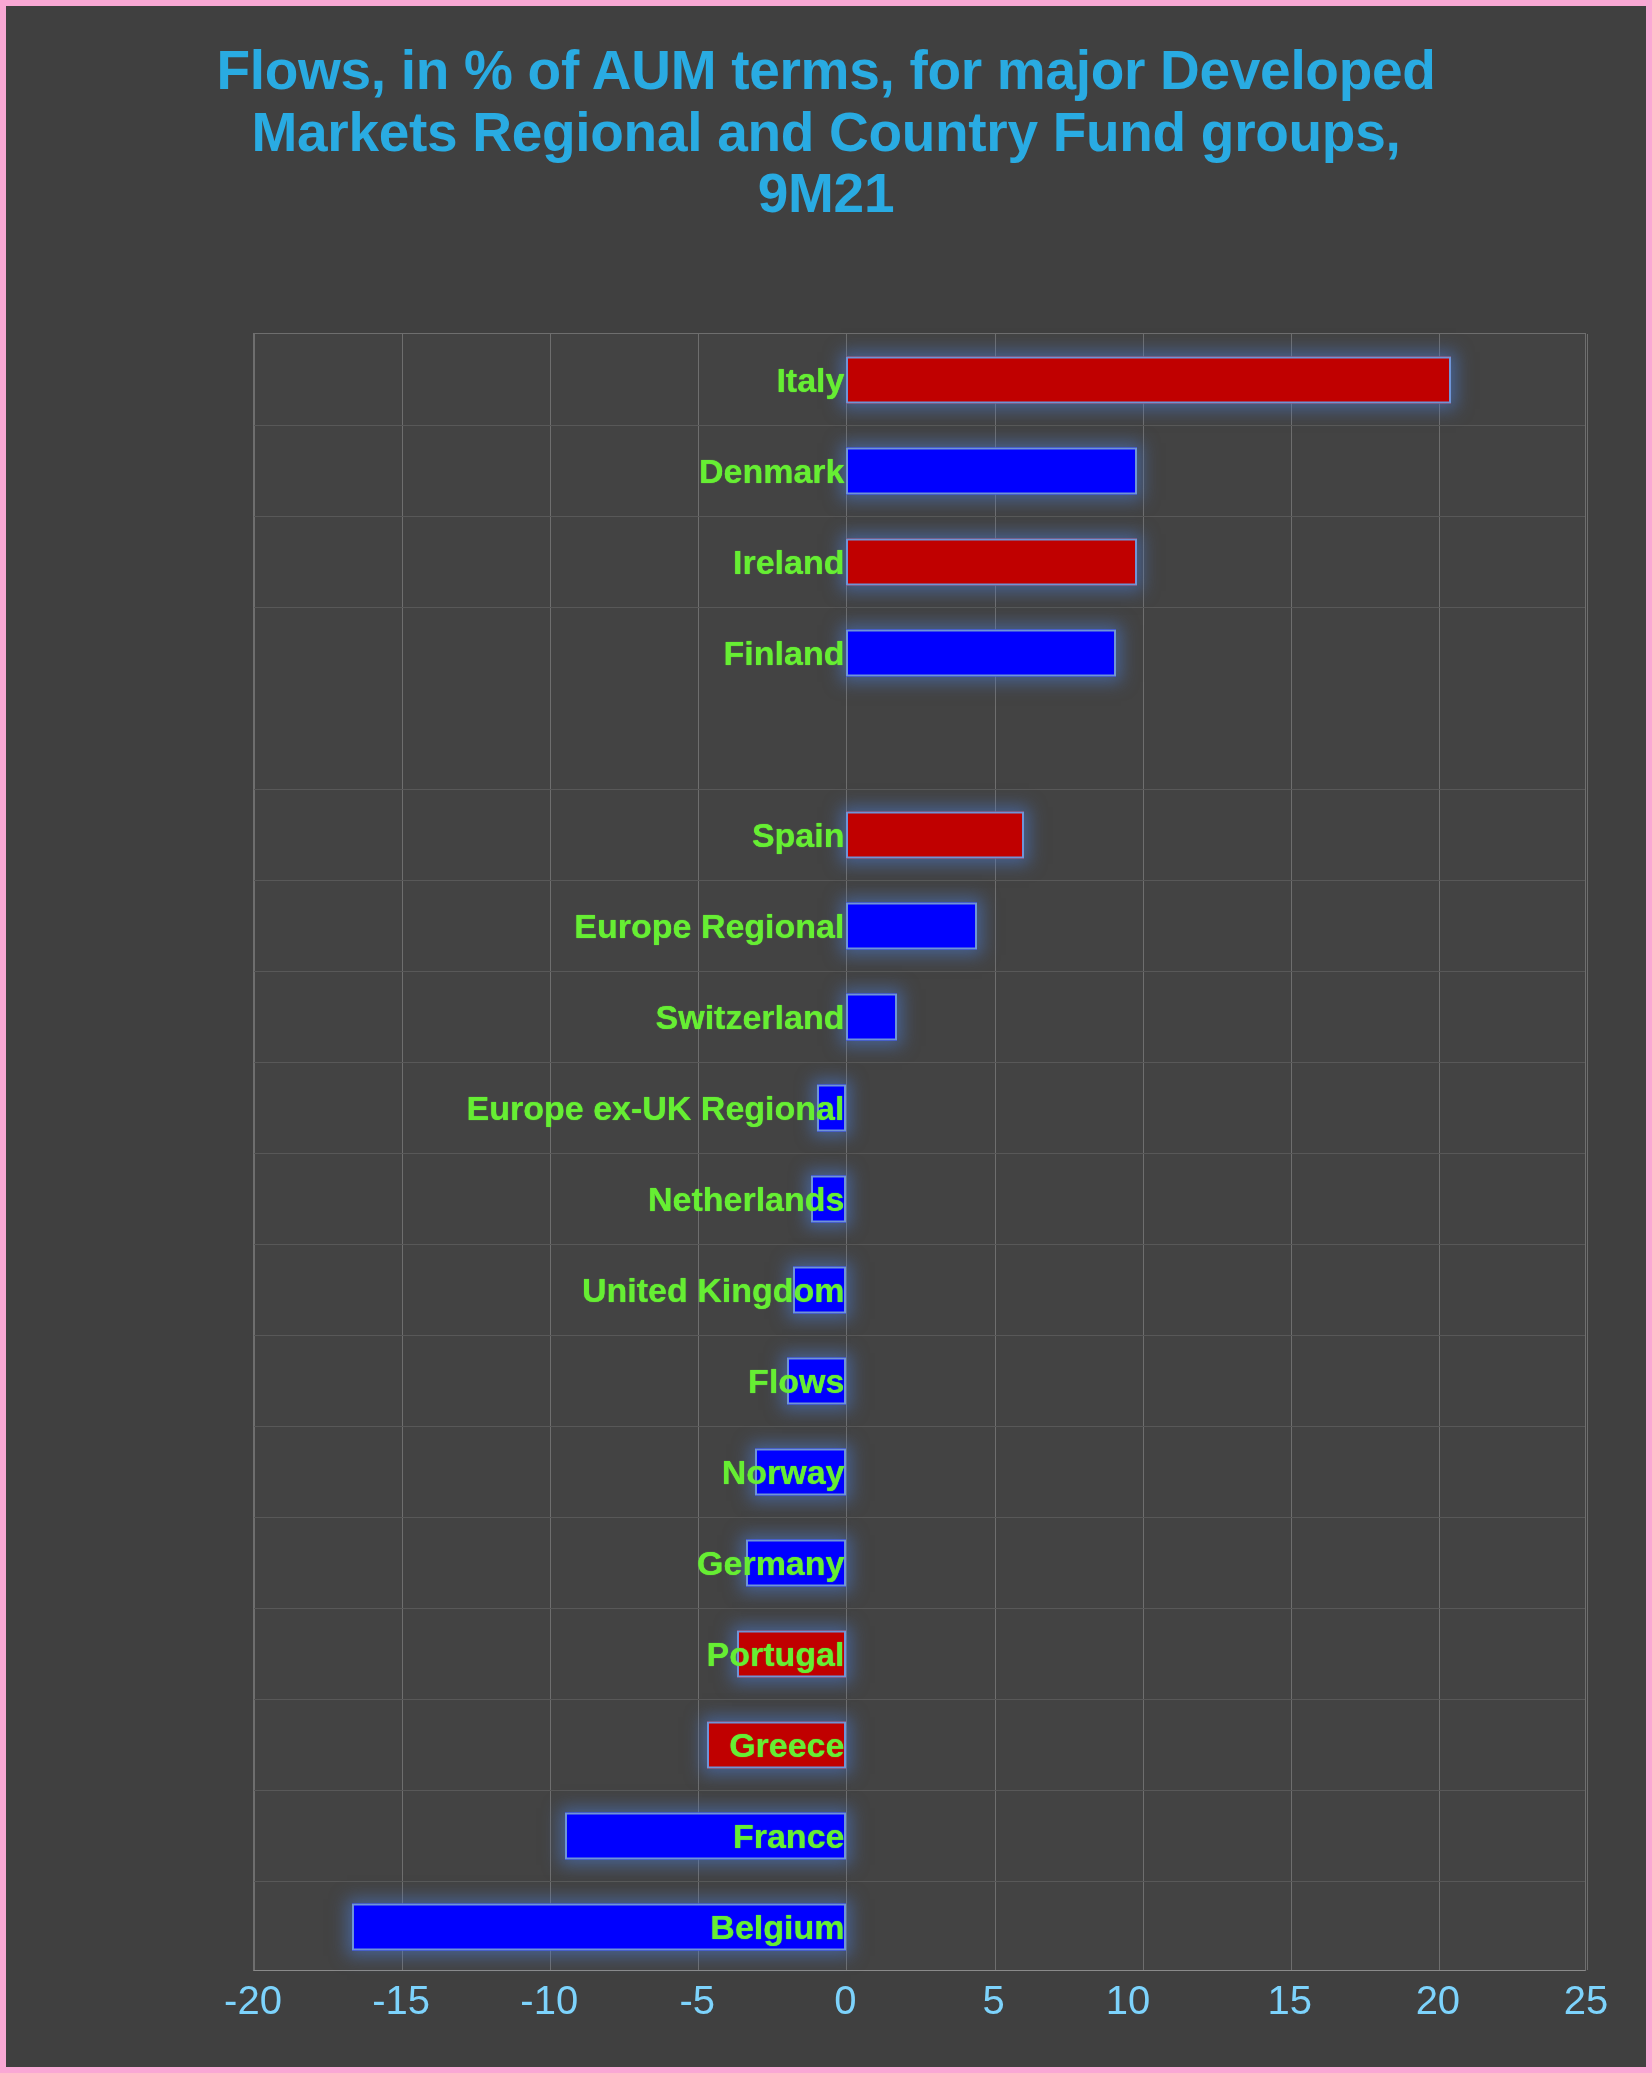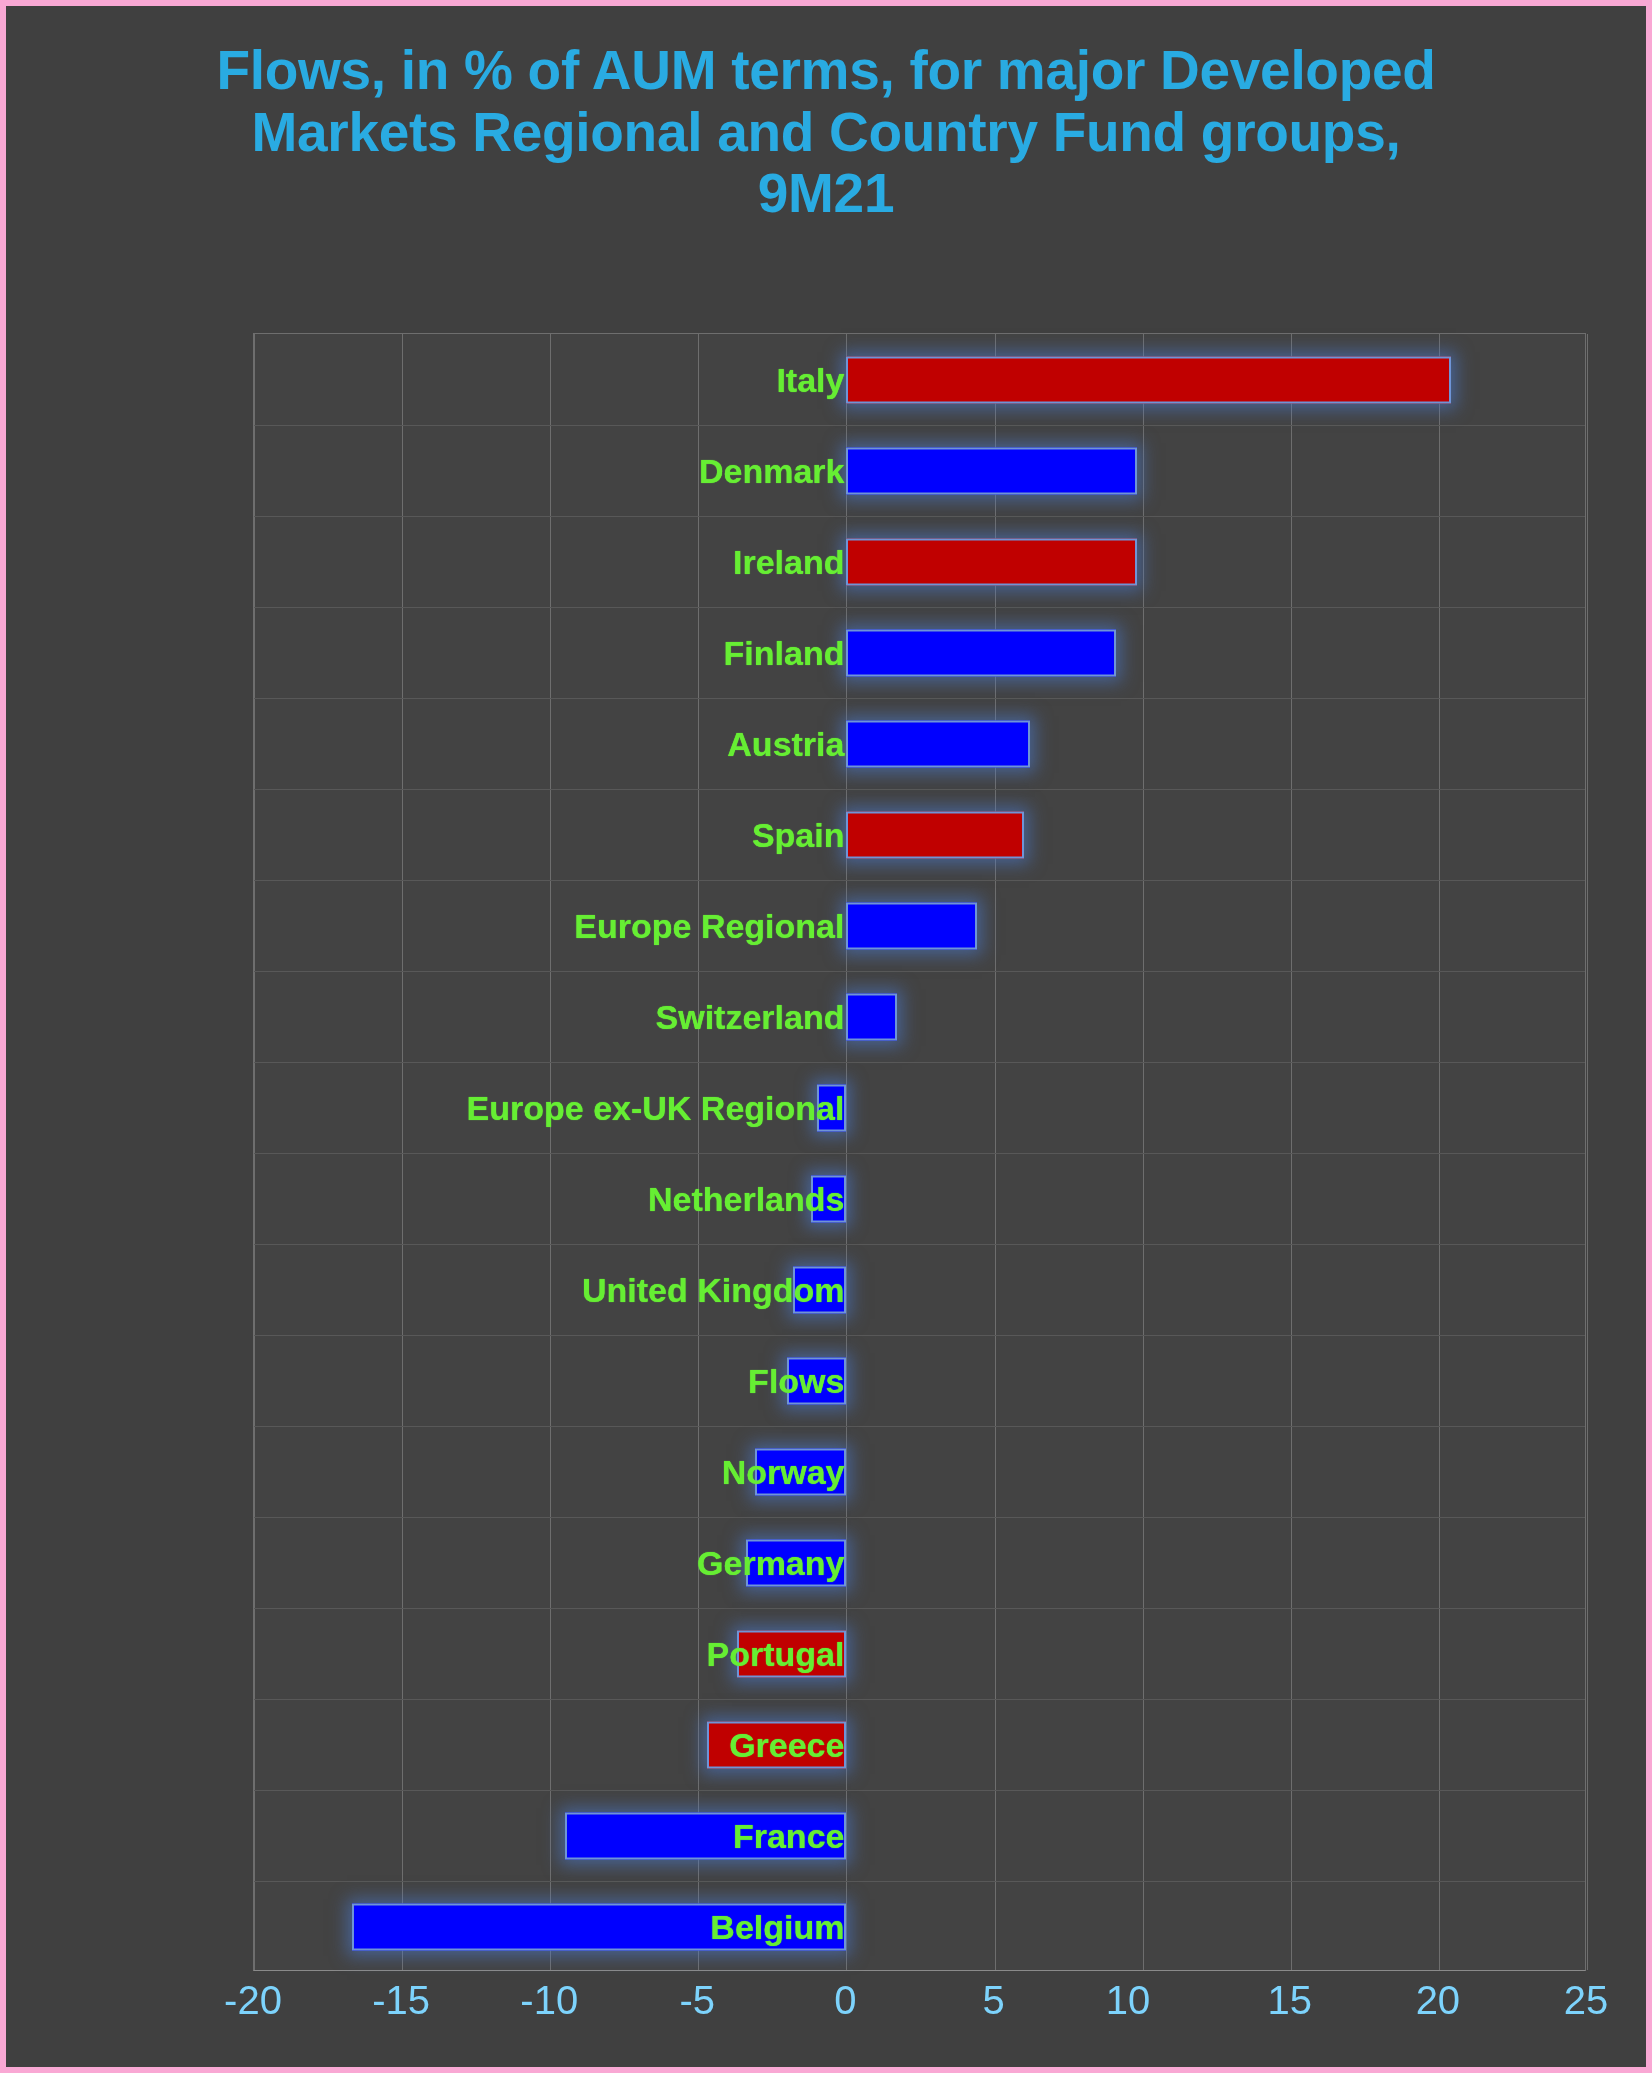--- a/index.html
+++ b/index.html
@@ -134,25 +134,20 @@
       <div class="row" style="top: 273px; height: 91px;">
         <div class="hgrid" style="top: 0px;"></div>
         <div class="bar pos" title="Finland: 9.1" style="left: 592.444px; width: 269.562px; background: rgb(0, 0, 255);"></div>
         <div class="cat-label" style="right: 740.556px;">Finland</div>
       </div>
       <div class="row" style="top: 182px; height: 91px;">
         <div class="hgrid" style="top: 0px;"></div>
         <div class="bar pos" title="Ireland: 9.8" style="left: 592.444px; width: 290.298px; background: rgb(192, 0, 0);"></div>
         <div class="cat-label" style="right: 740.556px;">Ireland</div>
       </div>
-      <div class="row" style="top: 364px; height: 91px;">
-        <div class="hgrid" style="top: 0px;"></div>
-        <div class="bar pos" title="Austria: 6.2" style="left: 592.444px; width: 183.658px; background: rgb(0, 0, 255);"></div>
-        <div class="cat-label" style="right: 740.556px;">Austria</div>
-      </div>
       <div class="row" style="top: 455px; height: 91px;">
         <div class="hgrid" style="top: 0px;"></div>
         <div class="bar pos" title="Spain: 6" style="left: 592.444px; width: 177.733px; background: rgb(192, 0, 0);"></div>
         <div class="cat-label" style="right: 740.556px;">Spain</div>
       </div>
       <div class="row" style="top: 546px; height: 91px;">
         <div class="hgrid" style="top: 0px;"></div>
         <div class="bar pos" title="Europe Regional: 4.4" style="left: 592.444px; width: 130.338px; background: rgb(0, 0, 255);"></div>
         <div class="cat-label" style="right: 740.556px;">Europe Regional</div>
       </div>

